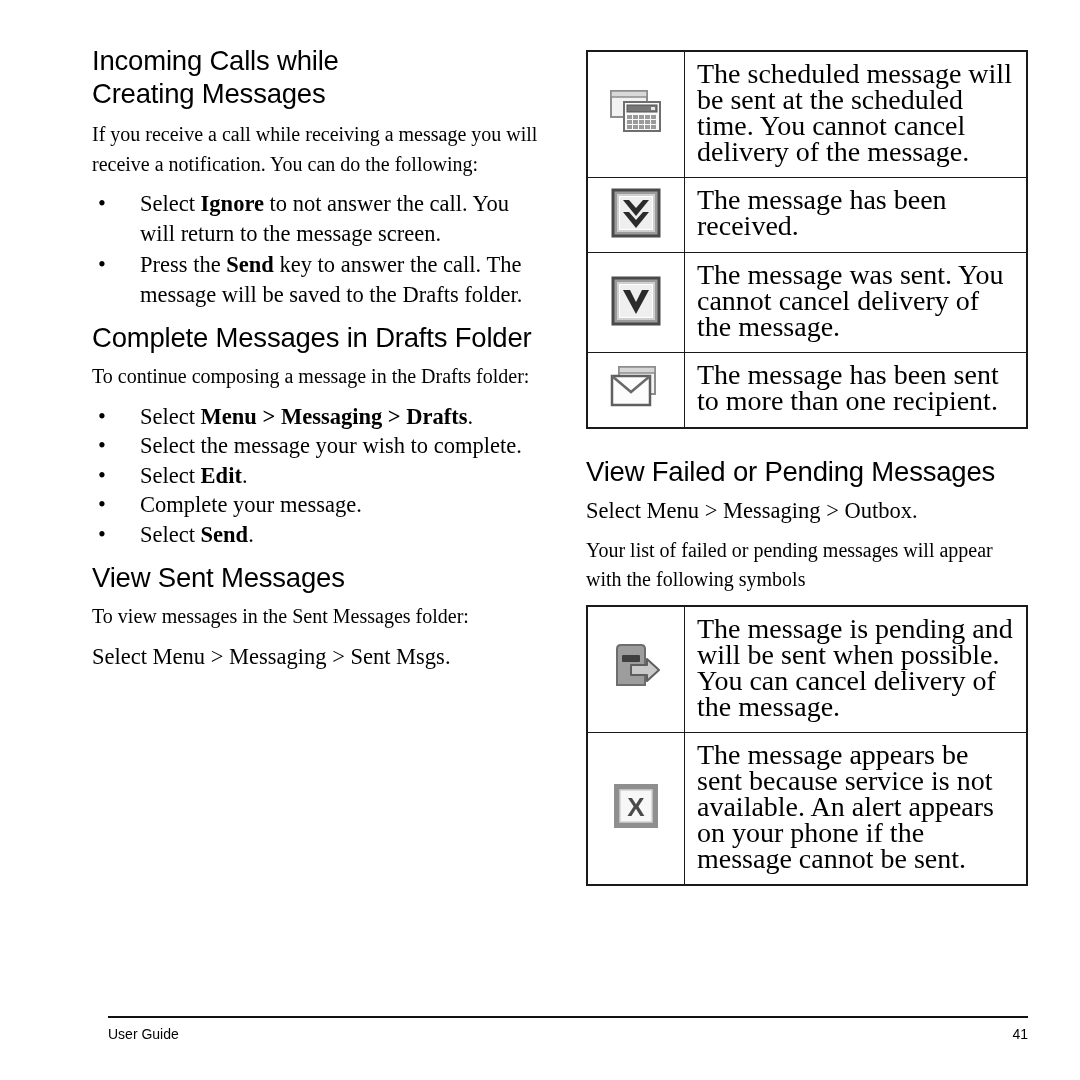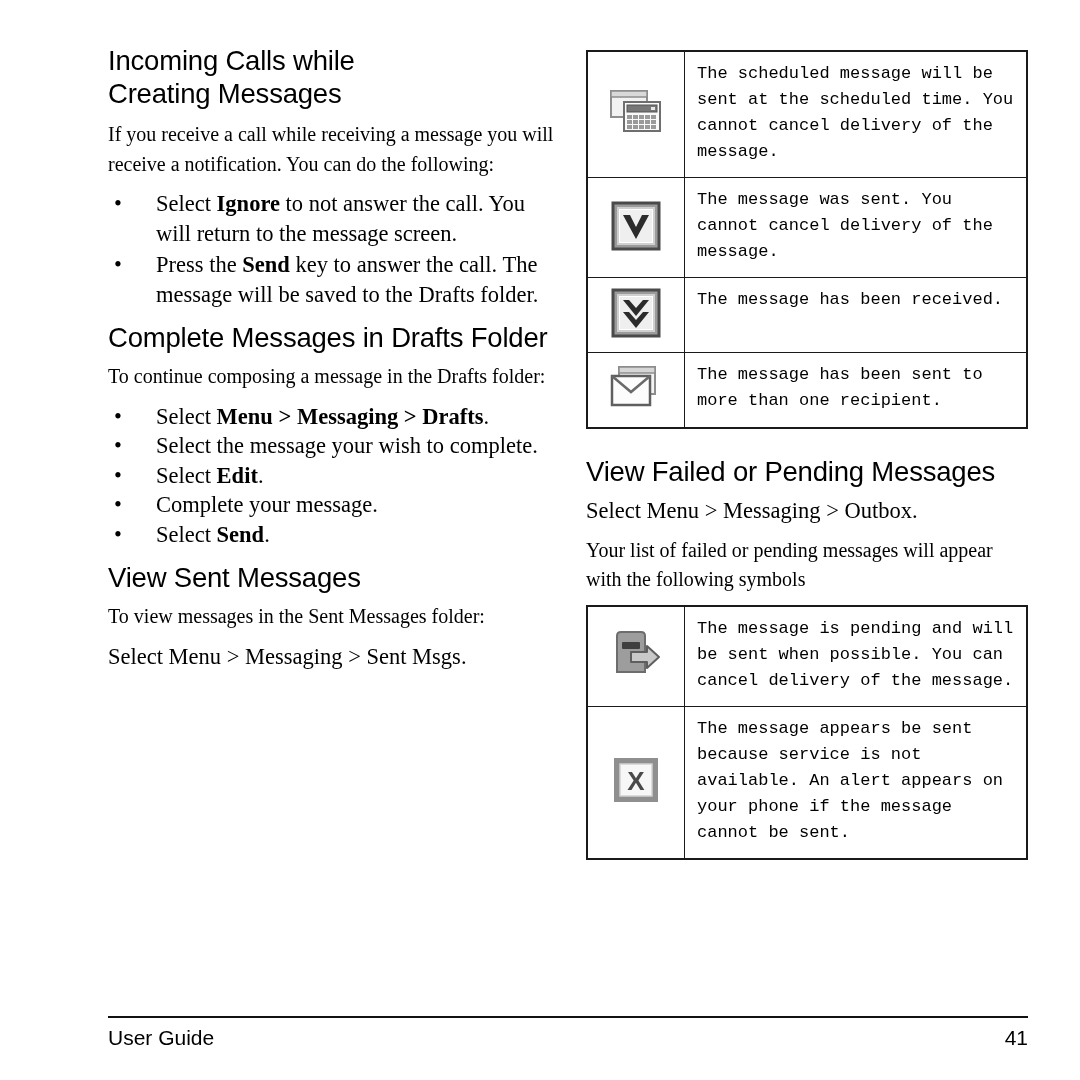--- a/index.html
+++ b/index.html
@@ -19,21 +19,21 @@
   .page {
     position: absolute;
     left: 0; top: 0;
     width: 1080px;
     height: 1080px;
   }
 
   
   .col-left {
     position: absolute;
-    left: 108px;
+    left: 92px;
     top: 44px;
     width: 452px;
   }
   .col-right {
     position: absolute;
     left: 586px;
     top: 50px;
     width: 442px;
   }
 
@@ -103,22 +103,22 @@
     padding: 0;
   }
   table.symtab td.iconcell {
     width: 96px;
     text-align: center;
     vertical-align: middle;
     padding: 10px 0;
   }
   table.symtab td.txtcell {
     padding: 9px 12px 12px 12px;
-    font-family: Liberation Mono, monospace;
-    font-size: 17px;
+    font-family: Liberation Serif, serif;
+    font-size: 28px;
     line-height: 26px;
   }
 
   .tab-gap-1 { height: 26px; }
 
   
   .icon-wrap {
     display: inline-block;
     width: 58px;
     height: 54px;
@@ -136,21 +136,21 @@
     width: 100%;
     height: 2px;
     background: #111;
   }
   .footer .row {
     display: flex;
     justify-content: space-between;
     align-items: flex-end;
     margin-top: 8px;
     font-family: "Liberation Sans", sans-serif;
-    font-size: 21px;
+    font-size: 14px;
   }
 </style>
 </head>
 <body>
 
 <div class="page">
 
   <div class="col-left">
 
     <h2 class="sec-head">
@@ -239,39 +239,39 @@
           </td>
           <td class="txtcell">The scheduled message will be sent at the scheduled time. You cannot cancel delivery of the message.</td>
         </tr>
         <tr>
           <td class="iconcell">
             <span class="icon-wrap">
               <svg width="50" height="50" viewBox="0 0 50 50" xmlns="http://www.w3.org/2000/svg">
                 <rect x="2" y="2" width="46" height="46" fill="#9b9b9b" stroke="#4a4a4a" stroke-width="3"></rect>
                 <rect x="7" y="7" width="36" height="36" fill="#ffffff" stroke="#cfcfcf" stroke-width="2"></rect>
                 <rect x="9" y="9" width="32" height="32" fill="#efefef"></rect>
-                <path d="M12 14 L25 38 L38 14 L31 14 L25 26 L19 14 Z" fill="#2b2b2b"></path>
-              </svg>
-            </span>
-          </td>
-          <td class="txtcell">The message was sent. You cannot cancel delivery of the message.</td>
+                <path d="M12 12 L25 28 L38 12 L32 12 L25 20 L18 12 Z" fill="#2b2b2b"></path>
+                <path d="M12 24 L25 40 L38 24 L32 24 L25 32 L18 24 Z" fill="#2b2b2b"></path>
+              </svg>
+            </span>
+          </td>
+          <td class="txtcell">The message has been received.</td>
         </tr>
         <tr>
           <td class="iconcell">
             <span class="icon-wrap">
               <svg width="50" height="50" viewBox="0 0 50 50" xmlns="http://www.w3.org/2000/svg">
                 <rect x="2" y="2" width="46" height="46" fill="#9b9b9b" stroke="#4a4a4a" stroke-width="3"></rect>
                 <rect x="7" y="7" width="36" height="36" fill="#ffffff" stroke="#cfcfcf" stroke-width="2"></rect>
                 <rect x="9" y="9" width="32" height="32" fill="#efefef"></rect>
-                <path d="M12 12 L25 28 L38 12 L32 12 L25 20 L18 12 Z" fill="#2b2b2b"></path>
-                <path d="M12 24 L25 40 L38 24 L32 24 L25 32 L18 24 Z" fill="#2b2b2b"></path>
-              </svg>
-            </span>
-          </td>
-          <td class="txtcell">The message has been received.</td>
+                <path d="M12 14 L25 38 L38 14 L31 14 L25 26 L19 14 Z" fill="#2b2b2b"></path>
+              </svg>
+            </span>
+          </td>
+          <td class="txtcell">The message was sent. You cannot cancel delivery of the message.</td>
         </tr>
         <tr>
           <td class="iconcell">
             <span class="icon-wrap">
               <svg width="58" height="50" viewBox="0 0 58 50" xmlns="http://www.w3.org/2000/svg">
                 <rect x="12" y="4" width="36" height="27" fill="#f4f4f4" stroke="#8d8d8d" stroke-width="2"></rect>
                 <rect x="12" y="4" width="36" height="6" fill="#d6d6d6" stroke="#8d8d8d" stroke-width="1.5"></rect>
                 <rect x="5" y="13" width="38" height="29" fill="#fcfcfc" stroke="#5f5f5f" stroke-width="2.5"></rect>
                 <path d="M5 13 L24 29 L43 13" fill="none" stroke="#6a6a6a" stroke-width="2.5"></path>
               </svg>

